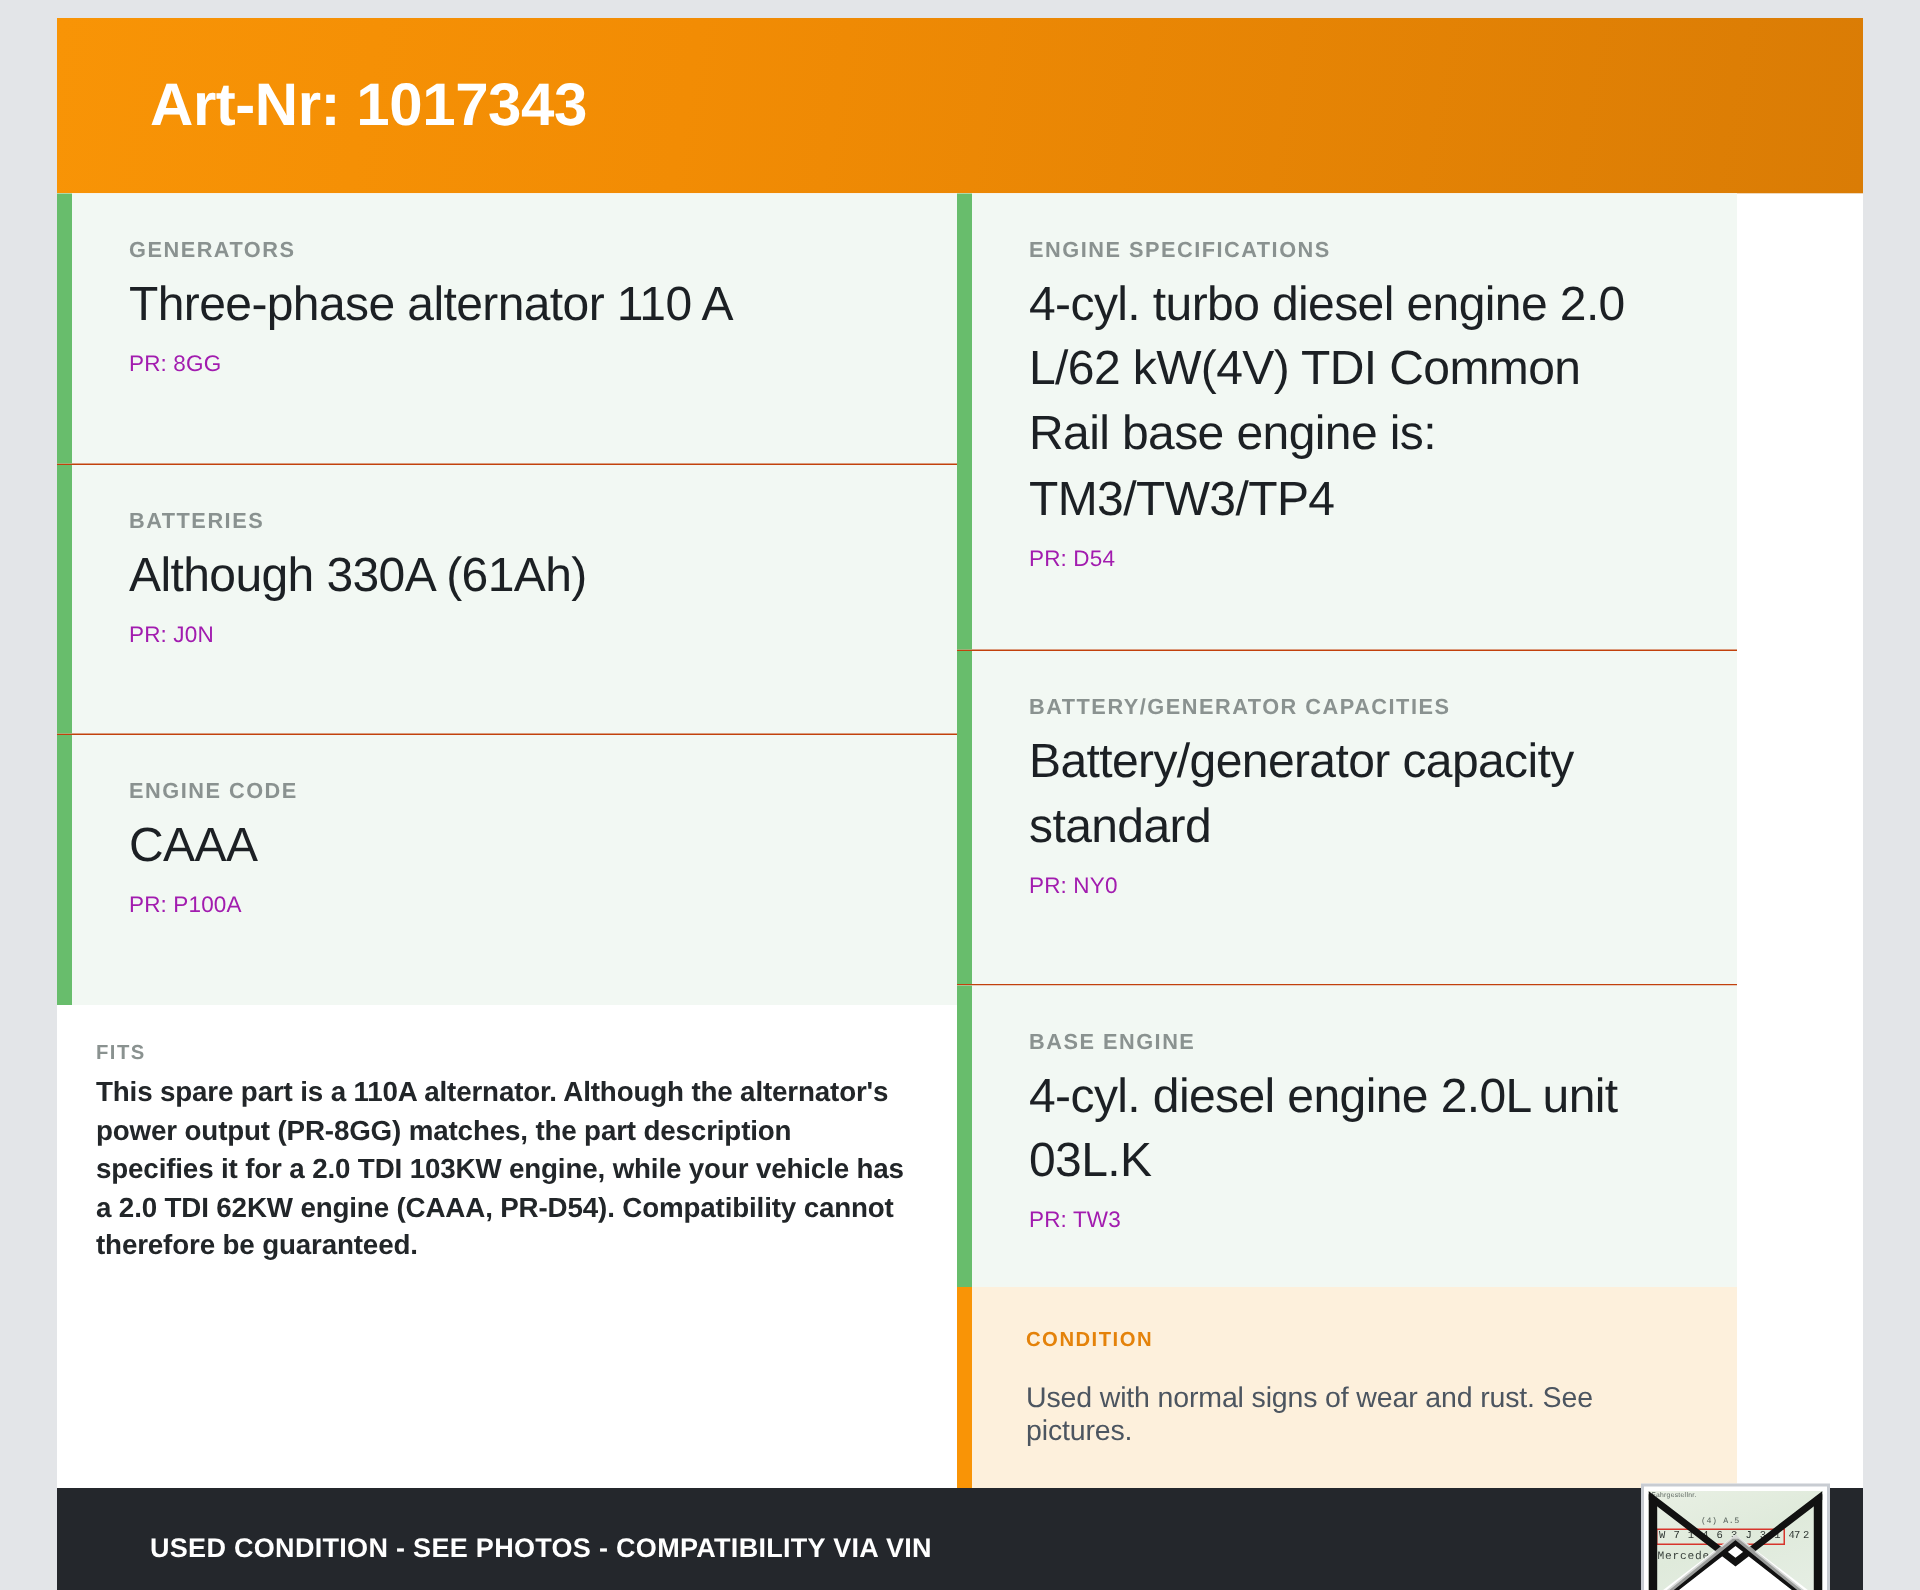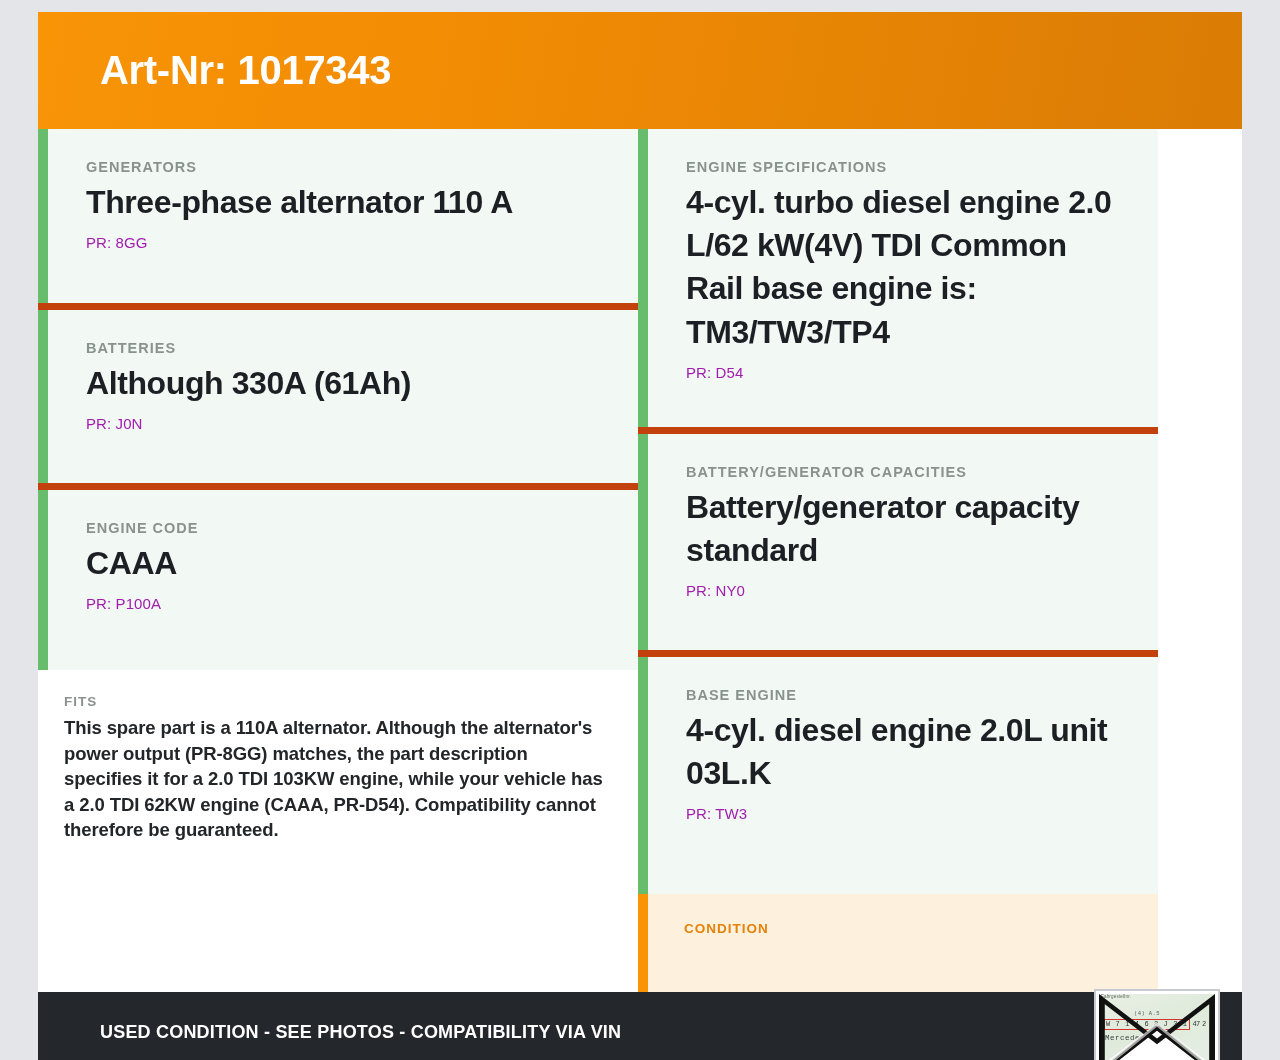--- a/index.html
+++ b/index.html
@@ -44,42 +44,42 @@
     background:#ffffff;
   }
   .col-left  { width:600px; }
   .col-right { width:520px; }
 
   
   .card {
     position:relative;
     background:#f2f8f3;
     padding:30px 46px 26px 48px;
-    border-bottom:7px solid #c2410c;
+    border-bottom:1px solid #c2410c;
   }
   .card::before {
     content:"";
     position:absolute;
     left:0; top:0; bottom:0;
     width:10px;
     background:#68bd6c;
   }
   .card.last { border-bottom:none; }
 
   .card-label {
     font-size:14.5px;
     font-weight:bold;
     letter-spacing:1.0px;
     color:#8a9290;
     text-transform:uppercase;
     margin-bottom:6px;
   }
   .card-value {
     font-size:32px;
-    font-weight:bold;
+    font-weight:normal;
     color:#1c2024;
     line-height:1.35;
     letter-spacing:-0.4px;
     margin-bottom:10px;
   }
   .card-pr {
     font-size:15px;
     color:#a21caf;
     letter-spacing:0.1px;
   }
@@ -265,20 +265,21 @@
       </div>
 
       <div class="card card-base last">
         <div class="card-label">BASE ENGINE</div>
         <div class="card-value">4-cyl. diesel engine 2.0L unit 03L.K</div>
         <div class="card-pr">PR: TW3</div>
       </div>
 
       <div class="condition-card">
         <div class="condition-label">CONDITION</div>
+        <div class="condition-text">Used with normal signs of wear and rust. See pictures.</div>
       </div>
 
     </div>
   </div>
 
   <div class="footer">
     <div class="footer-text">USED CONDITION - SEE PHOTOS - COMPATIBILITY VIA VIN</div>
 
     <div class="thumb">
       <div class="thumb-doc"></div>

